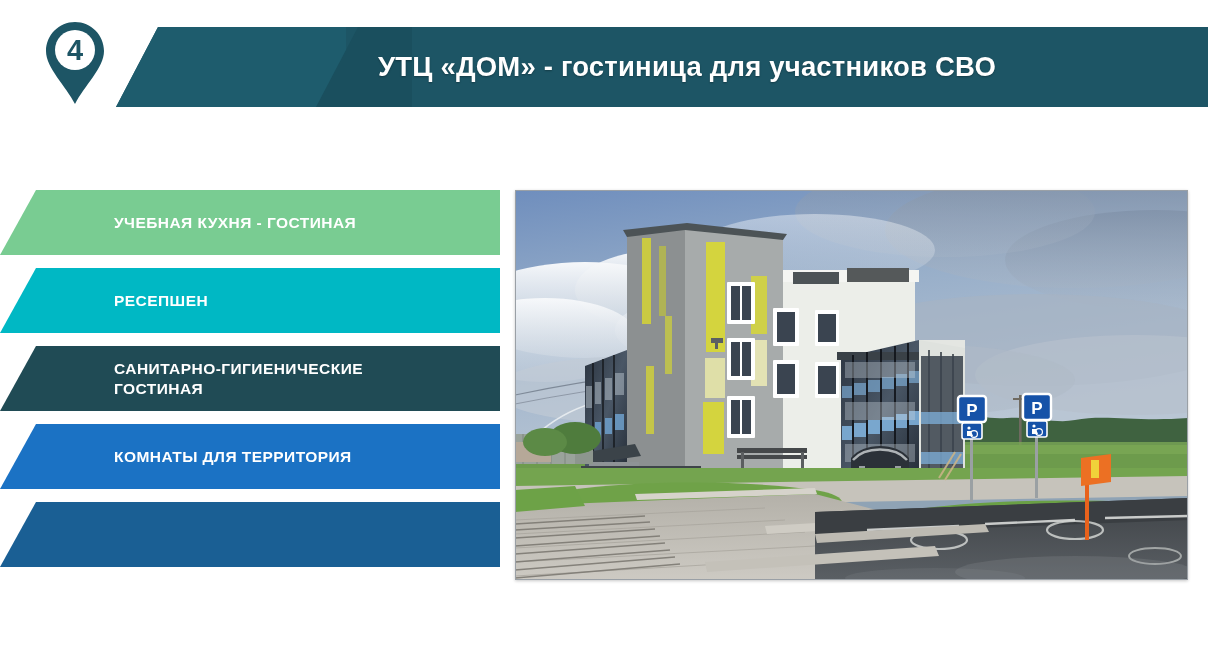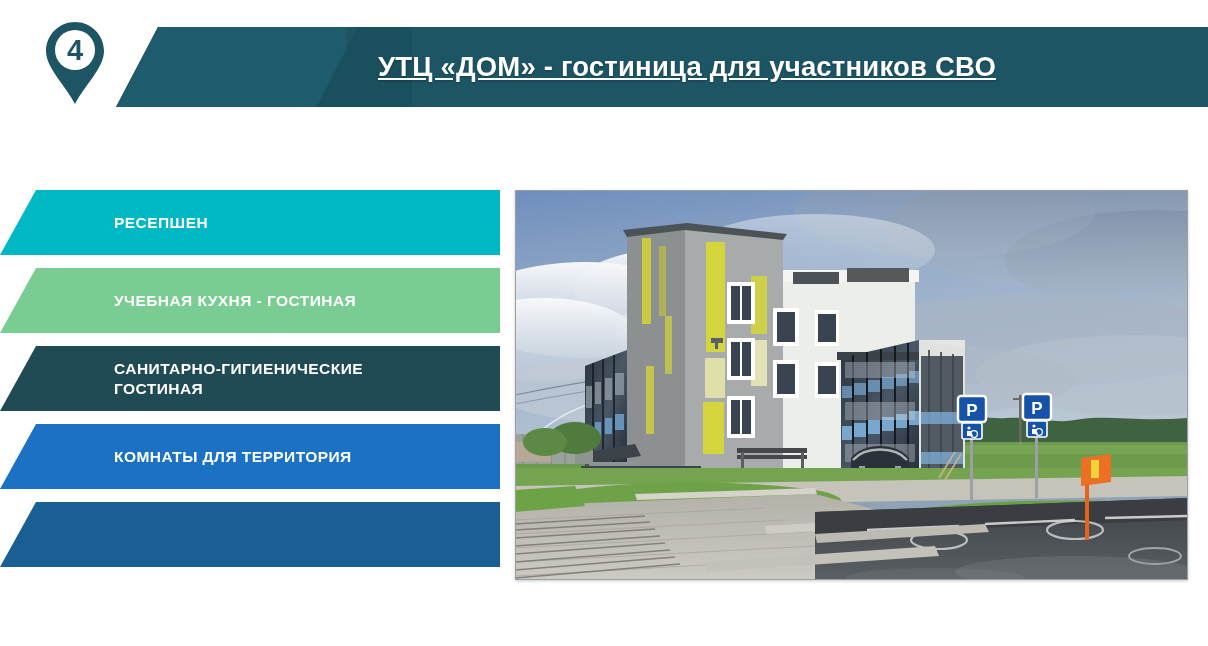--- a/index.html
+++ b/index.html
@@ -51,21 +51,20 @@
     height: 80px;
     display: flex;
     align-items: center;
     justify-content: center;
     color: #ffffff;
     font-size: 27.5px;
     font-weight: bold;
     letter-spacing: 0.2px;
     white-space: nowrap;
     text-shadow: 0 1px 2px rgba(0,0,0,0.30);
-    text-decoration: underline;
   }
 
   
   #pin-marker {
     position: absolute;
     left: 44px;
     top: 20px;
     width: 62px;
     height: 86px;
   }
@@ -146,27 +145,27 @@
   <div class="band-shape"></div>
   <div class="band-stripe-a"></div>
   <div class="band-stripe-b"></div>
   <div id="header-title">УТЦ «ДОМ» - гостиница для участников СВО</div>
 
 </div>
 
 <div id="banner-list">
 
   <div class="banner-row">
+    <div class="banner-shape" style="background:#79cc92"></div>
+    <div class="banner-label">УЧЕБНАЯ КУХНЯ - ГОСТИНАЯ</div>
+  </div>
+
+  <div class="banner-row">
     <div class="banner-shape" style="background:#00b8c4"></div>
     <div class="banner-label">РЕСЕПШЕН</div>
-  </div>
-
-  <div class="banner-row">
-    <div class="banner-shape" style="background:#79cc92"></div>
-    <div class="banner-label">УЧЕБНАЯ КУХНЯ - ГОСТИНАЯ</div>
   </div>
 
   <div class="banner-row">
     <div class="banner-shape" style="background:#204b55"></div>
     <div class="banner-label">САНИТАРНО-ГИГИЕНИЧЕСКИЕ
 ГОСТИНАЯ</div>
   </div>
 
   <div class="banner-row">
     <div class="banner-shape" style="background:#1b72c4"></div>

